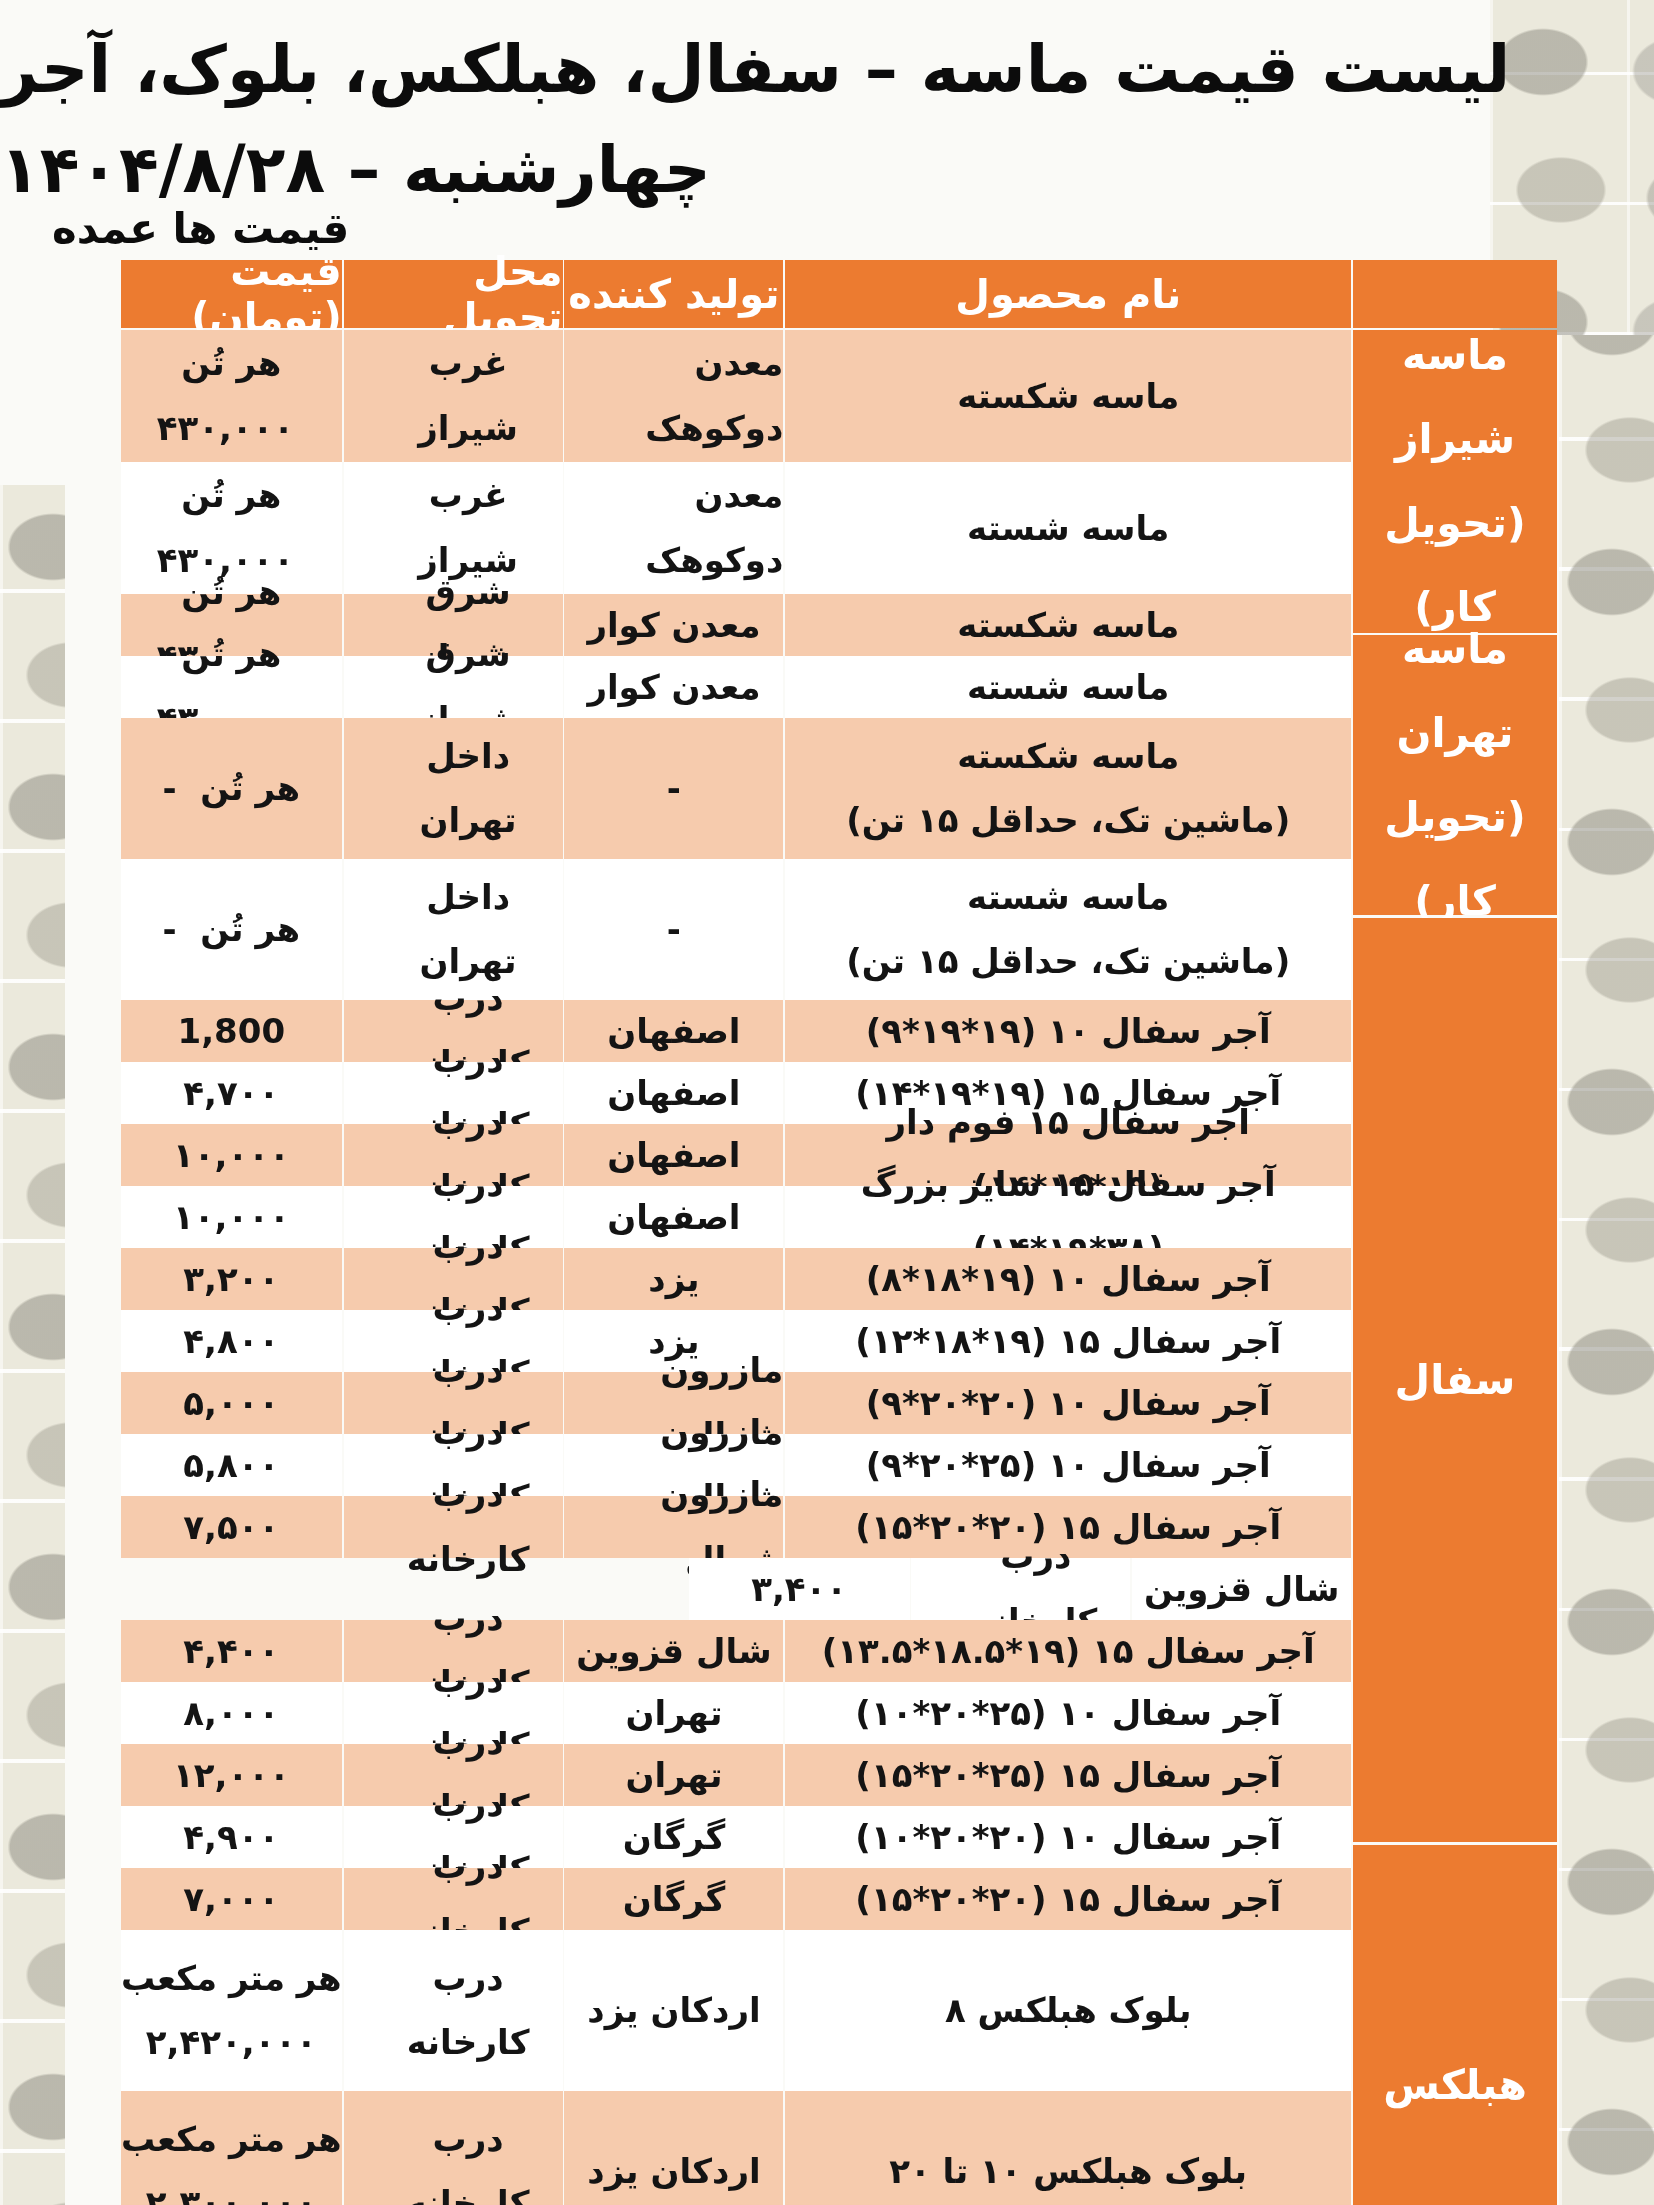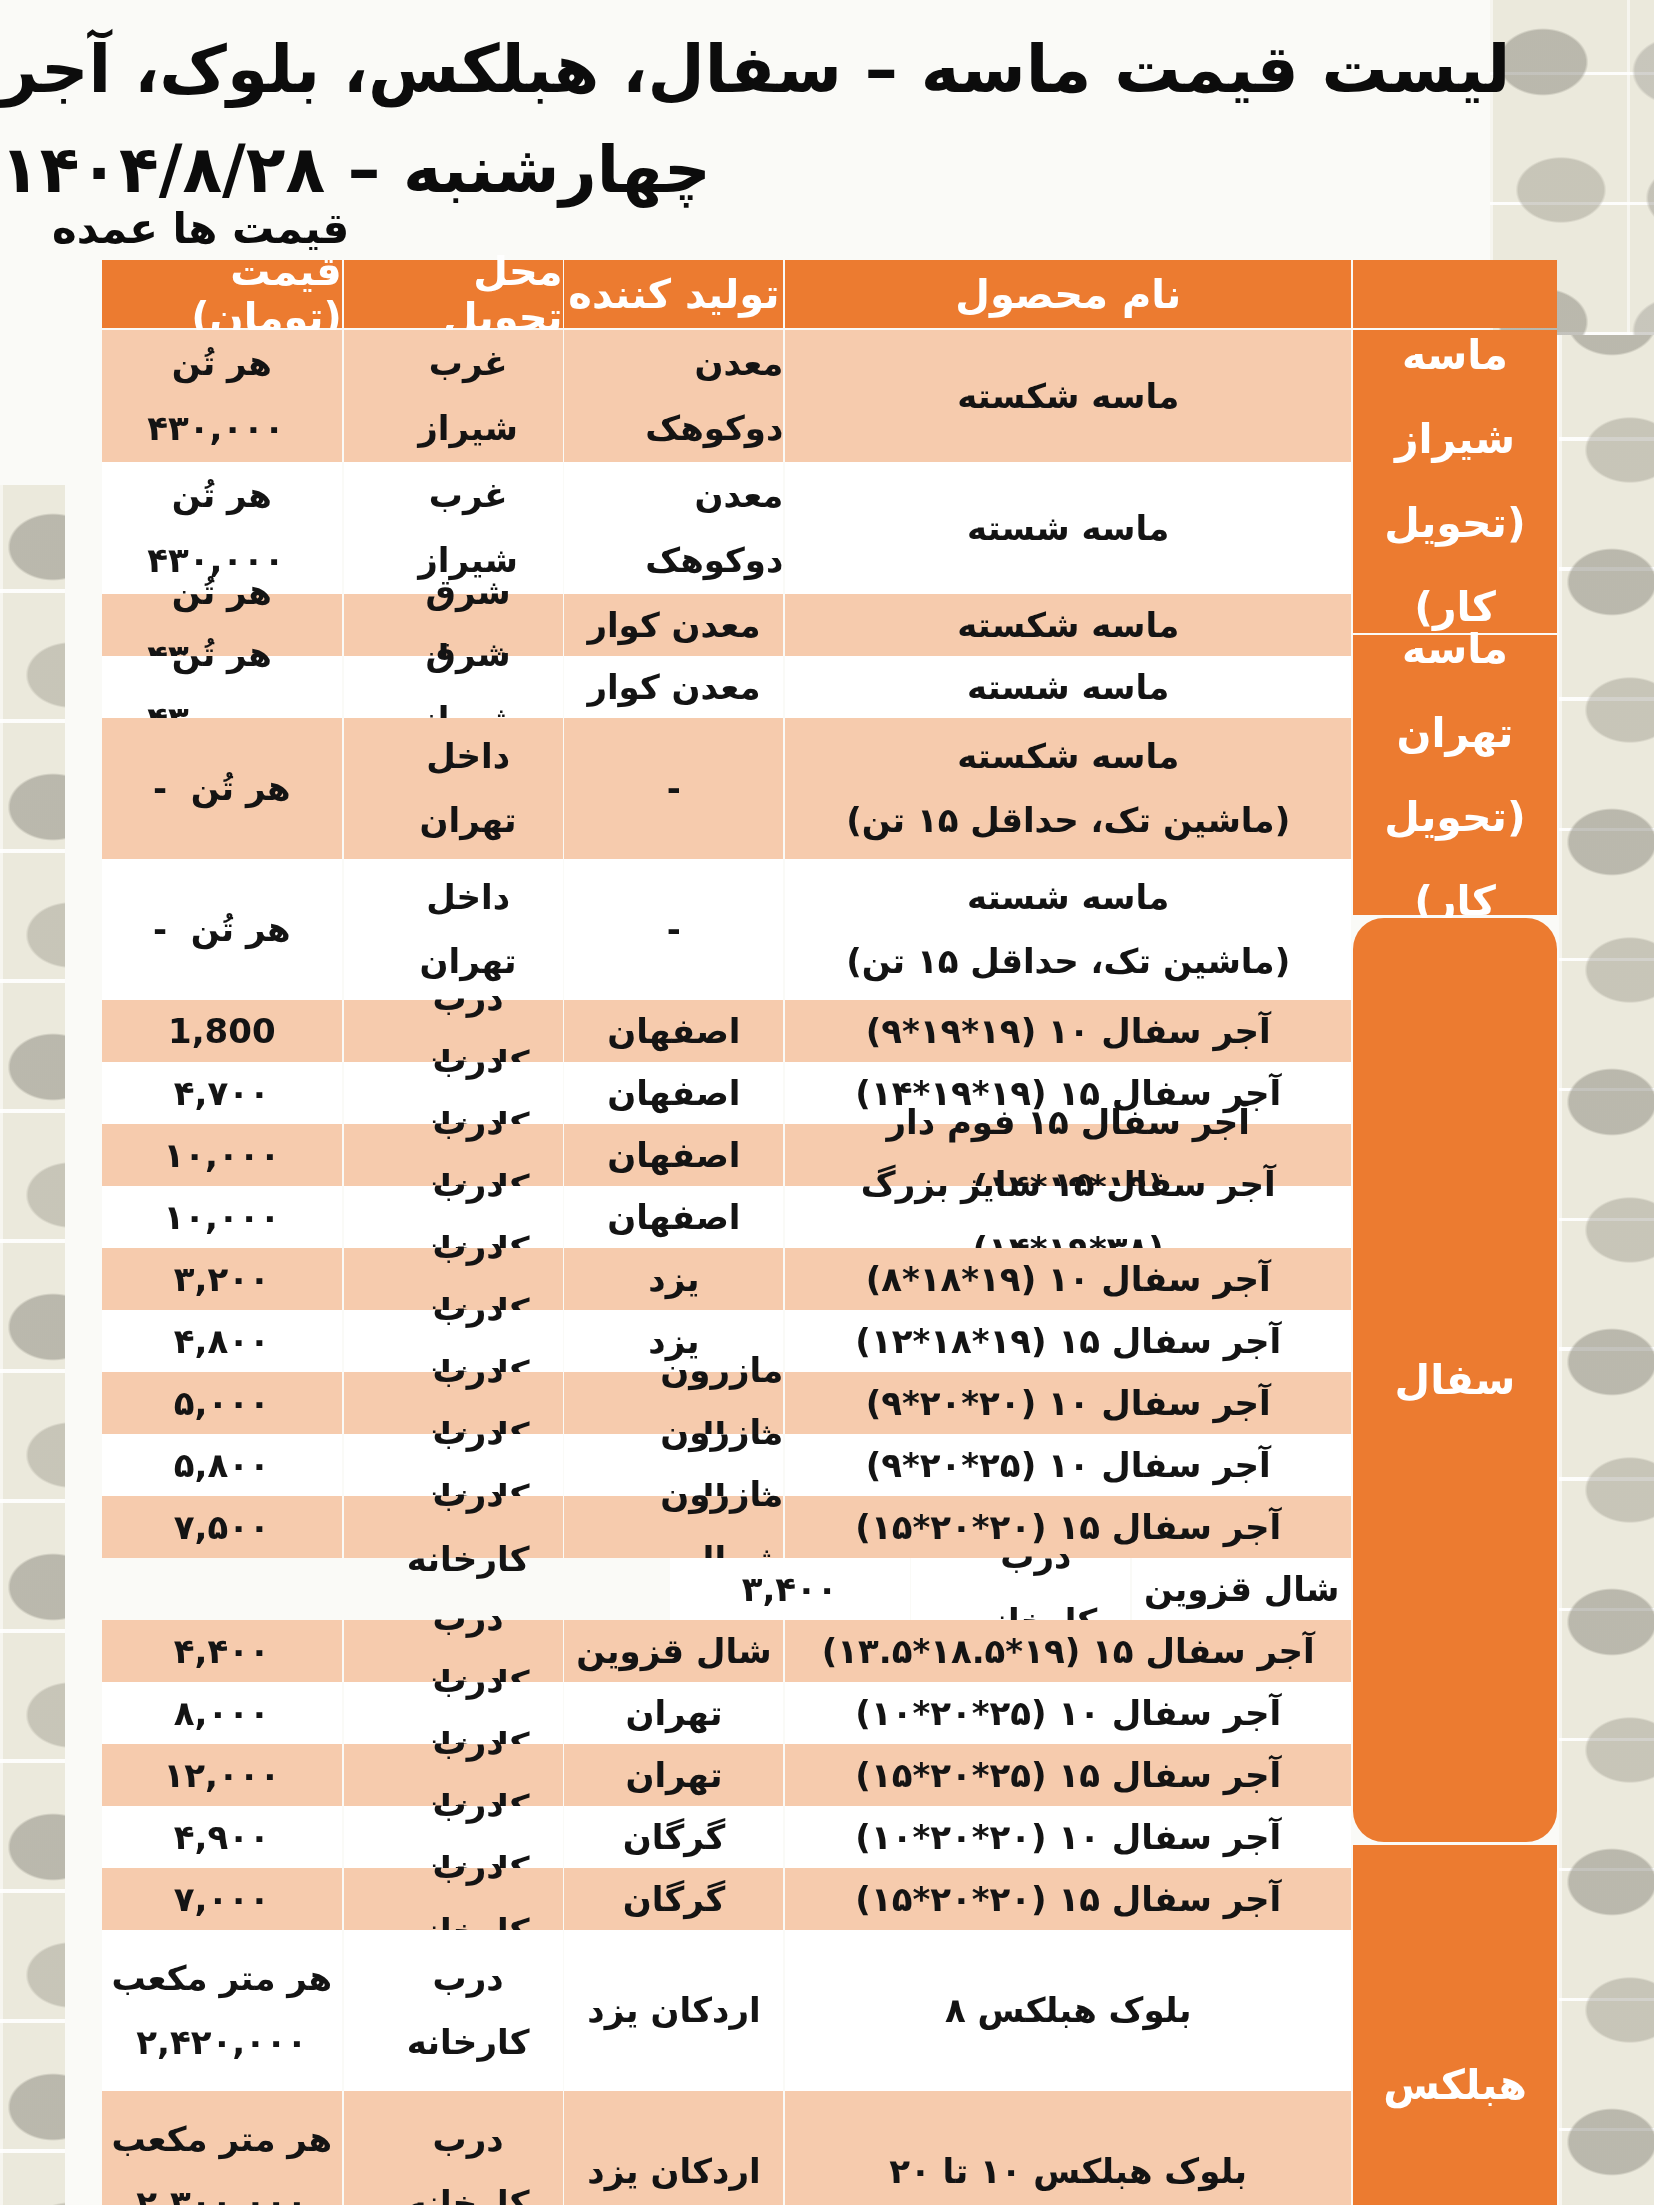--- a/index.html
+++ b/index.html
@@ -63,21 +63,21 @@
   .row{display:flex;column-gap:1.8px;direction:rtl;flex:none;}
   .row.shade .cell{background:var(--shade);}
   .row.plain .cell{background:#ffffff;}
   .cell{
     display:flex;align-items:center;justify-content:center;text-align:center;
     color:#141414;font-size:34px;line-height:1.9;white-space:pre-line;font-weight:bold;
   }
   .product,.cell.product{width:566px;flex:none;}
   .producer,.cell.producer{width:219px;flex:none;text-align:right;}
   .delivery,.cell.delivery{width:219px;flex:none;padding-left:30px;}
-  .price,.cell.price{width:240px;flex:none;}
+  .price,.cell.price{width:221px;flex:none;}
 </style>
 </head>
 <body>
 
 <div id="bg-right" class="photo"></div>
 <div id="bg-topright" class="photo"></div>
 <div id="bg-left" class="photo"></div>
 
 <div class="title">لیست قیمت ماسه – سفال، هبلکس، بلوک، آجر</div>
 <div class="subtitle">چهارشنبه – ۱۴۰۴/۸/۲۸</div>
@@ -87,21 +87,21 @@
   <div class="cat-col">
     <div class="cat-spacer"></div>
   <div class="cat-cell" style="height: 303px; margin-bottom: 2.6px;">
         <div>ماسه شیراز</div>
         <div>(تحویل کار)</div>
       </div>
       <div class="cat-cell" style="height: 280px; margin-bottom: 2.6px;">
         <div>ماسه تهران</div>
         <div>(تحویل کار)</div>
       </div>
-      <div class="cat-cell" style="height: 924px; margin-bottom: 2.6px; border-radius: 31px;">
+      <div class="cat-cell" style="height: 924px; margin-bottom: 2.6px;">
         <div>سفال</div>
       </div>
       <div class="cat-cell" style="height: 480px; margin-bottom: 2.6px;">
         <div>هبلکس</div>
       </div>
     </div>
   <div class="data-col">
     <div class="hrow">
       <div class="hcell product">نام محصول</div>
       <div class="hcell producer">تولید کننده</div>

